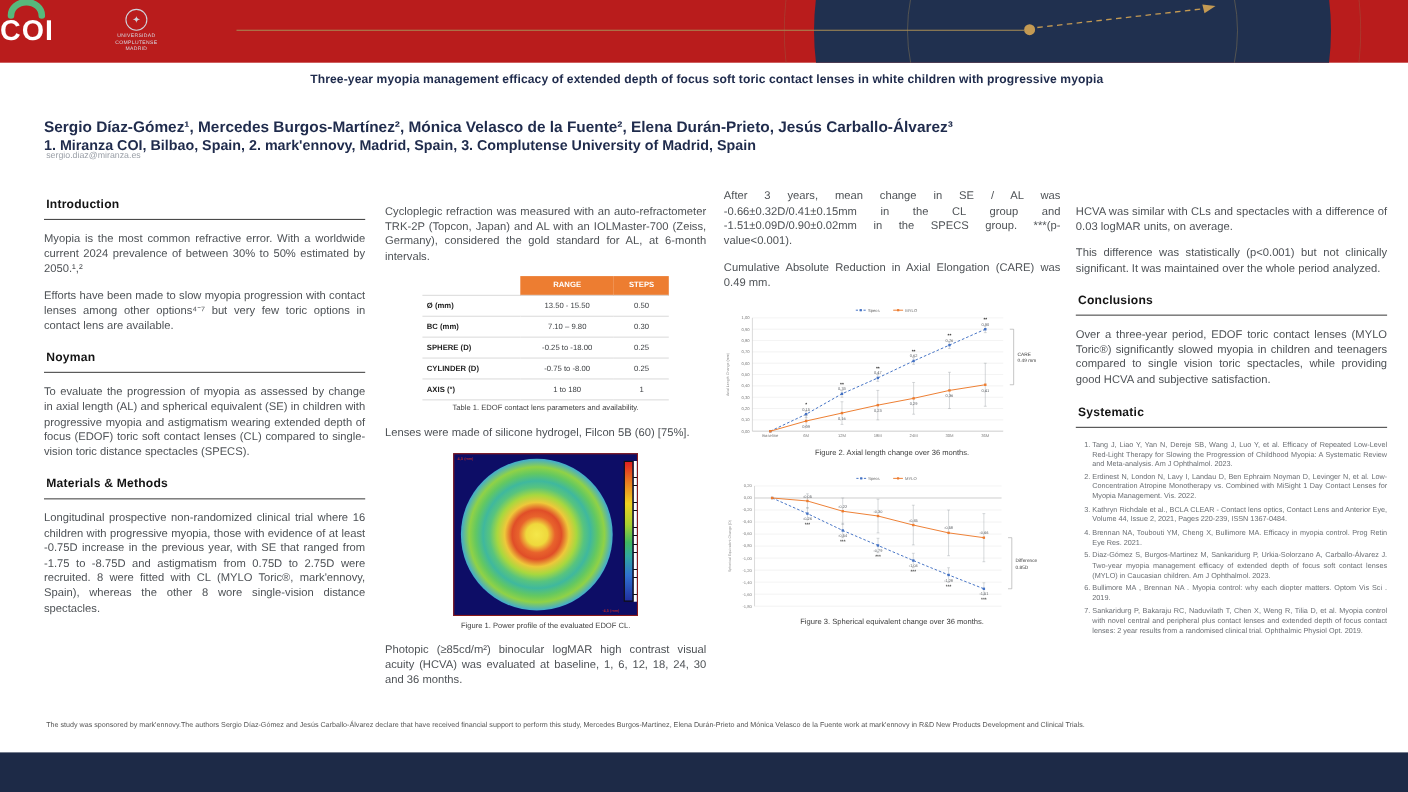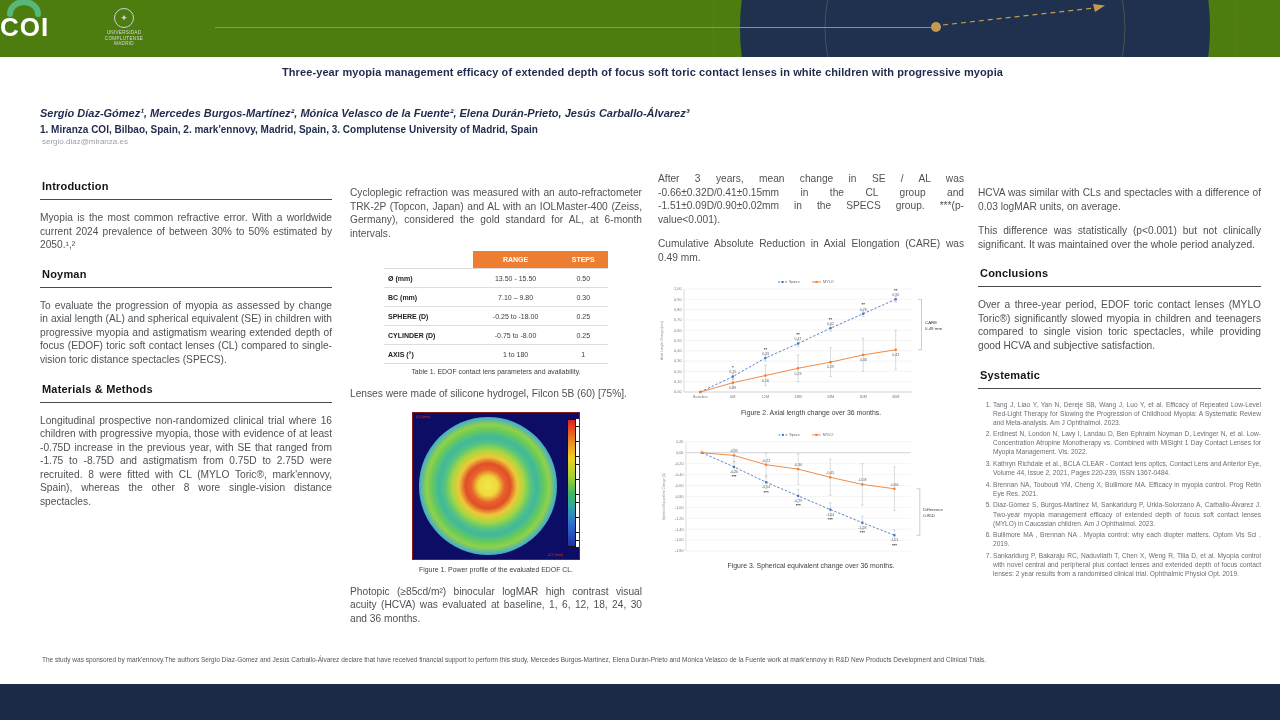--- a/index.html
+++ b/index.html
@@ -1,31 +1,31 @@
 <!DOCTYPE html>
 <html><head>
 <meta charset="utf-8">
 <style>
   * { margin:0; padding:0; box-sizing:border-box; }
   html,body { width:1280px; height:720px; }
   body { font-family:"Liberation Sans", sans-serif; background:#fff; position:relative; overflow:hidden; }
 
   
-  .top-bar { position:absolute; top:0; left:0; width:1280px; height:57px; background:#4d7c0f; overflow:hidden; }
+  .top-bar { position:absolute; top:0; left:0; width:1280px; height:57px; background:#b91c1c; overflow:hidden; }
   .top-bar svg { position:absolute; top:0; left:0; }
   .coi-logo { position:absolute; top:12px; left:30px; width:64px; height:38px; }
   .ucm-logo { position:absolute; top:8px; left:96px; width:56px; height:42px; display:flex; flex-direction:column; align-items:center; }
   .ucm-seal { width:20px; height:20px; border-radius:50%; border:1.2px solid #cfd2da; display:flex; align-items:center; justify-content:center; color:#cfd2da; font-size:9px; }
   .ucm-text { color:#d7dae2; font-size:4.6px; text-align:center; line-height:1.25; margin-top:2px; letter-spacing:.3px; }
 
   
   .poster-title { position:absolute; top:66px; left:40px; width:1205px; text-align:center;
     font-size:11px; font-weight:bold; color:#1f2b4c; letter-spacing:.1px; }
-  .authors { position:absolute; top:107px; left:40px; width:1100px; font-size:11px; font-weight:bold; color:#1f2b4c;font-style:italic; }
-  .affiliations { position:absolute; top:124px; left:40px; font-size:10px; font-weight:bold; color:#1f2b4c; }
+  .authors { position:absolute; top:107px; left:40px; width:1100px; font-size:14px; font-weight:bold; color:#1f2b4c; }
+  .affiliations { position:absolute; top:124px; left:40px; font-size:13px; font-weight:bold; color:#1f2b4c; }
   .email { position:absolute; top:137px; left:42px; font-size:8px; color:#9ba0a8; }
 
   
   .col { position:absolute; top:180px; }
   .col1 { left:40px;  width:292px; }
   .col2 { left:350px; width:292px; top:186px; }
   .col3 { left:658px; width:306px; top:172px; }
   .col4 { left:978px; width:283px; top:186px; }
 
   h2.sec { font-size:11px; font-weight:bold; color:#141414; padding:0 0 7px 2px;
@@ -95,30 +95,31 @@
 </div>
 
 <div class="poster-title">Three-year myopia management efficacy of extended depth of focus soft toric contact lenses in white children with progressive myopia</div>
 <div class="authors">Sergio Díaz-Gómez¹, Mercedes Burgos-Martínez², Mónica Velasco de la Fuente², Elena Durán-Prieto, Jesús Carballo-Álvarez³</div>
 <div class="affiliations">1. Miranza COI, Bilbao, Spain, 2. mark'ennovy, Madrid, Spain, 3. Complutense University of Madrid, Spain</div>
 <div class="email">sergio.diaz@miranza.es</div>
 
 <div class="col col1">
   <h2 class="sec">Introduction</h2>
   <p class="body">Myopia is the most common refractive error. With a worldwide current 2024 prevalence of between 30% to 50% estimated by 2050.¹,²</p>
+  <p class="body">Efforts have been made  to slow myopia progression with contact lenses among other options⁴⁻⁷ but very few toric options in contact lens are available.</p>
 
   <h2 class="sec mt">Noyman</h2>
   <p class="body">To evaluate the progression of myopia as assessed by change in axial length (AL) and spherical equivalent (SE) in children with progressive myopia and astigmatism wearing extended depth of focus (EDOF) toric soft contact lenses (CL) compared to single-vision toric distance spectacles (SPECS).</p>
 
   <h2 class="sec mt">Materials &amp; Methods</h2>
   <p class="body">Longitudinal prospective non-randomized clinical  trial where 16 children with progressive myopia, those with evidence of at least -0.75D increase in the previous year, with SE that ranged from -1.75 to -8.75D and astigmatism from 0.75D to 2.75D were recruited.  8 were fitted with CL (MYLO Toric®, mark'ennovy, Spain), whereas the other 8 wore single-vision distance spectacles.</p>
 </div>
 
 <div class="col col2">
-  <p class="body">Cycloplegic refraction was measured with an auto-refractometer TRK-2P (Topcon, Japan) and AL with an IOLMaster-400 (Zeiss, Germany), considered the gold standard for AL,  at 6-month intervals.</p>
+  <p class="body">Cycloplegic refraction was measured with an auto-refractometer TRK-2P (Topcon, Japan) and AL with an IOLMaster-700 (Zeiss, Germany), considered the gold standard for AL,  at 6-month intervals.</p>
 
   <table class="t1">
     <thead>
         <tr class="hdr">
           <th class="blank"></th>
           <th>RANGE</th>
           <th>STEPS</th>
         </tr>
       </thead>
     <tbody>

